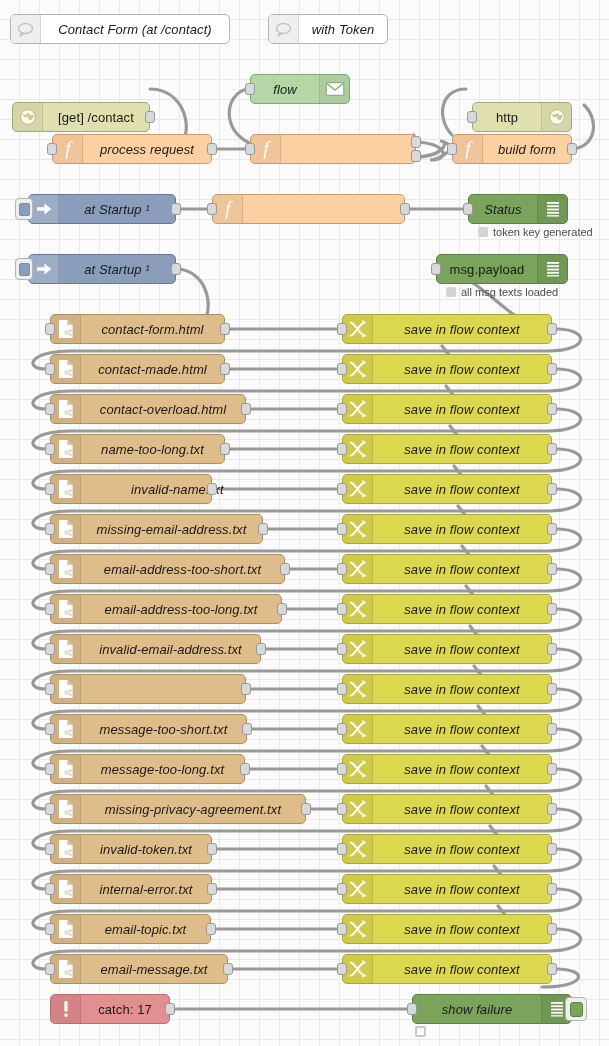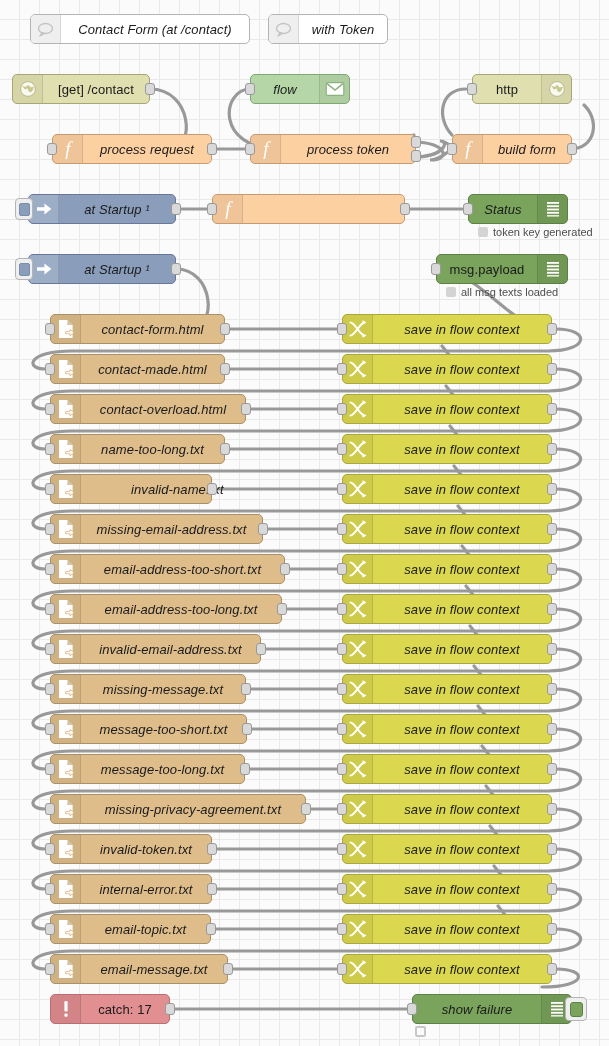--- a/index.html
+++ b/index.html
@@ -51,21 +51,21 @@
     width: 30px; height: 100%;
     display:flex; align-items:center; justify-content:center;
     flex: 0 0 30px;
   }
   .icon-left { border-right: 1px solid rgba(0,0,0,0.10); border-radius: 4px 0 0 4px; }
   .icon-right { border-left: 1px solid rgba(0,0,0,0.10); border-radius: 0 4px 4px 0; }
 
   
   .n-comment  { background:#ffffff; border-color:#b4b4b4; }
   .n-comment .icon-left { background:#efefef; }
-  .n-http     { background:#dfdfaf; border-color:#a6a677; }
+  .n-http     { background:#dfdfaf; border-color:#a6a677;margin-top:28px; }
   .n-http .icon-box { background:rgba(0,0,0,0.045); }
   .n-email    { background:#b5d7a8; border-color:#7fa872; }
   .n-email .icon-box { background:rgba(0,0,0,0.045); }
   .n-function { background:#fdd0a2; border-color:#c79a71; }
   .n-function .icon-box { background:rgba(0,0,0,0.055); }
   .n-inject   { background:#8a9ebc; border-color:#69789a;text-align:center; }
   .n-inject .icon-box { background:rgba(255,255,255,0.16); }
   .n-debug    { background:#7aa35c; border-color:#5d8045; }
   .n-debug .icon-box { background:rgba(0,0,0,0.07); }
   .n-file     { background:#debd8b; border-color:#ab8f66; }
@@ -256,21 +256,21 @@
           L 72 951
           C 28 951 24 969 46 969"></path>
         <path d="M498 906 L 506 916"></path>
         <path d="M232 969 L 338 969"></path>
         <path d="M556 969 C 588 969
           588 987 542 987"></path>
         <path d="M174 1009 L 408 1009"></path>
       </g>
     </svg>
 
-  <div class="node n-comment" style="left:10px; top:14px; width:220px;margin-left:20px;">
+  <div class="node n-comment" style="left:10px; top:14px; width:220px;">
     <div class="icon-box icon-left">
       <svg class="glyph" width="17" height="15" viewBox="0 0 17 15" aria-hidden="true">
         <ellipse cx="8.5" cy="6.5" rx="7" ry="5" fill="none" stroke="#c3c3c3" stroke-width="1.4"></ellipse>
         <path d="M5 10.5 L3.4 13.6 L7.4 11.3 Z" fill="none" stroke="#c3c3c3" stroke-width="1.4"></path>
       </svg>
     </div>
     <div class="body">
         <span class="label">Contact Form (at /contact)</span>
       </div>
   </div>
@@ -340,23 +340,20 @@
     <span class="port in"></span>
     <span class="port out"></span>
   </div>
 
   <div class="node n-function" style="left:250px; top:134px; width:166px;">
     <div class="icon-box icon-left">
       <svg class="glyph" width="14" height="20" viewBox="0 0 14 20" aria-hidden="true">
         <text x="7" y="16" font-family="'Liberation Serif',serif" font-style="italic" font-size="19" fill="#ffffff" text-anchor="middle">f</text>
       </svg>
     </div>
-    <div class="body">
-        <span class="label">process token</span>
-      </div>
     <span class="port in"></span>
     <span class="port out" style="top:26%"></span>
     <span class="port out" style="top:74%"></span>
   </div>
 
   <div class="node n-function" style="left:452px; top:134px; width:120px;">
     <div class="icon-box icon-left">
       <svg class="glyph" width="14" height="20" viewBox="0 0 14 20" aria-hidden="true">
         <text x="7" y="16" font-family="'Liberation Serif',serif" font-style="italic" font-size="19" fill="#ffffff" text-anchor="middle">f</text>
       </svg>
@@ -733,23 +730,20 @@
         <span class="port out"></span>
       </div>
       <div class="node n-file" style="left: 50px; top: 674px; width: 196px;">
         <div class="icon-box icon-left">
           <svg class="glyph" width="18" height="20" viewBox="0 0 18 20" aria-hidden="true">
   <path d="M2 1 h8.4 L15.6 6 V19 H2 Z" fill="#ffffff"></path>
   <path d="M10.4 1 V6 H15.6 Z" fill="#d8c0a0"></path>
   <path d="M8.6 12.4 h4.4 v-2.1 L17 13.6 l-4 3.2 v-2.1 H8.6 Z" fill="#ffffff" stroke="#debd8b" stroke-width="0.9"></path>
 </svg>
         </div>
-        <div class="body">
-          <span class="label">missing-message.txt</span>
-        </div>
         <span class="port in"></span>
         <span class="port out"></span>
       </div>
       <div class="node n-change" style="left: 342px; top: 674px; width: 210px;">
         <div class="icon-box icon-left">
           <svg class="glyph" width="20" height="20" viewBox="0 0 20 20" aria-hidden="true">
   <g fill="none" stroke="#ffffff" stroke-width="2.1" stroke-linecap="round">
     <path d="M2.5 3.5 C 7 3.5 12 16.5 16.5 16.5"></path>
     <path d="M2.5 16.5 C 7 16.5 12 3.5 16.5 3.5"></path>
   </g>

